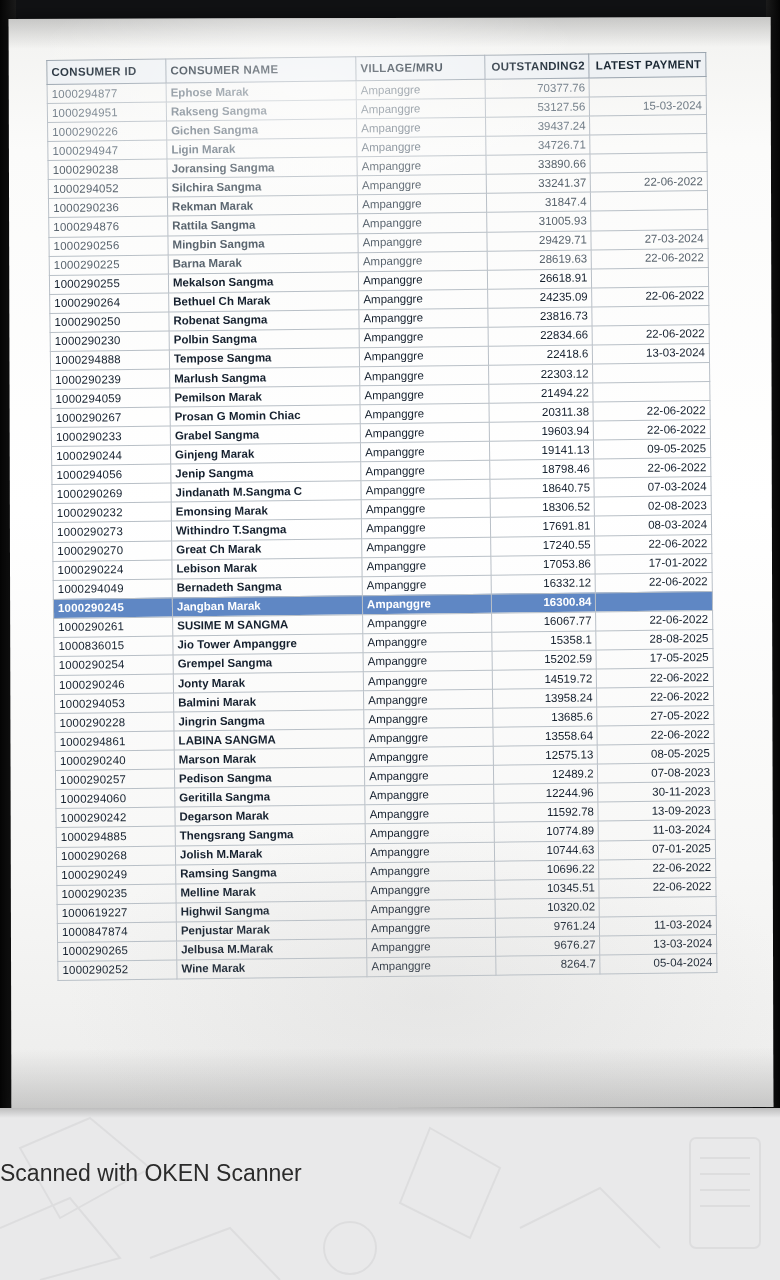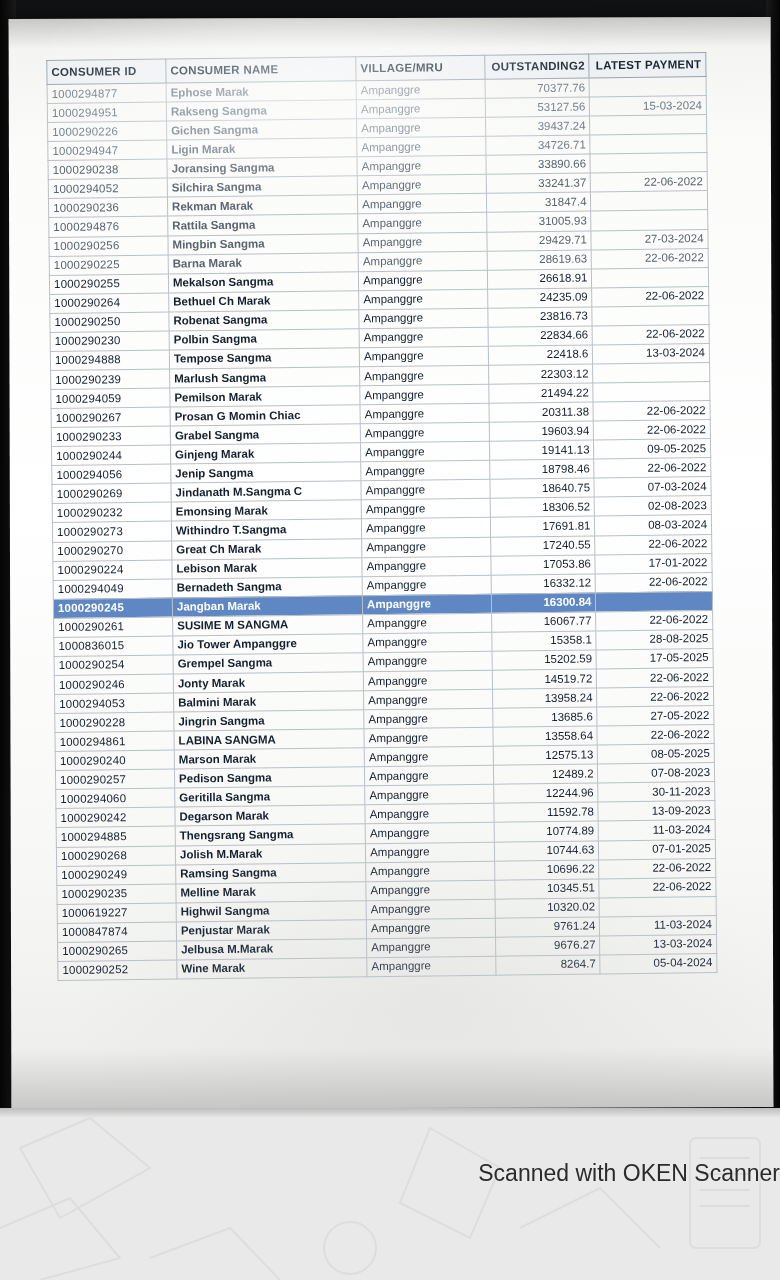--- a/index.html
+++ b/index.html
@@ -139,21 +139,21 @@
   }
   .banner .deco {
     position: absolute;
     inset: 0;
     opacity: 0.5;
   }
   .banner-text {
     position: absolute;
     left: 0; right: 0;
     top: 52px;
-    text-align: right;
+    text-align: left;
     font-size: 23px;
     color: #2b2b2b;
     font-family: "Liberation Sans", sans-serif;
   }
   .strip-top {
     position: absolute;
     left: 0; top: 0; width: 780px; height: 10px;
     background: linear-gradient(180deg, #bdbdbd, #e9e9ea);
   }
 </style>

